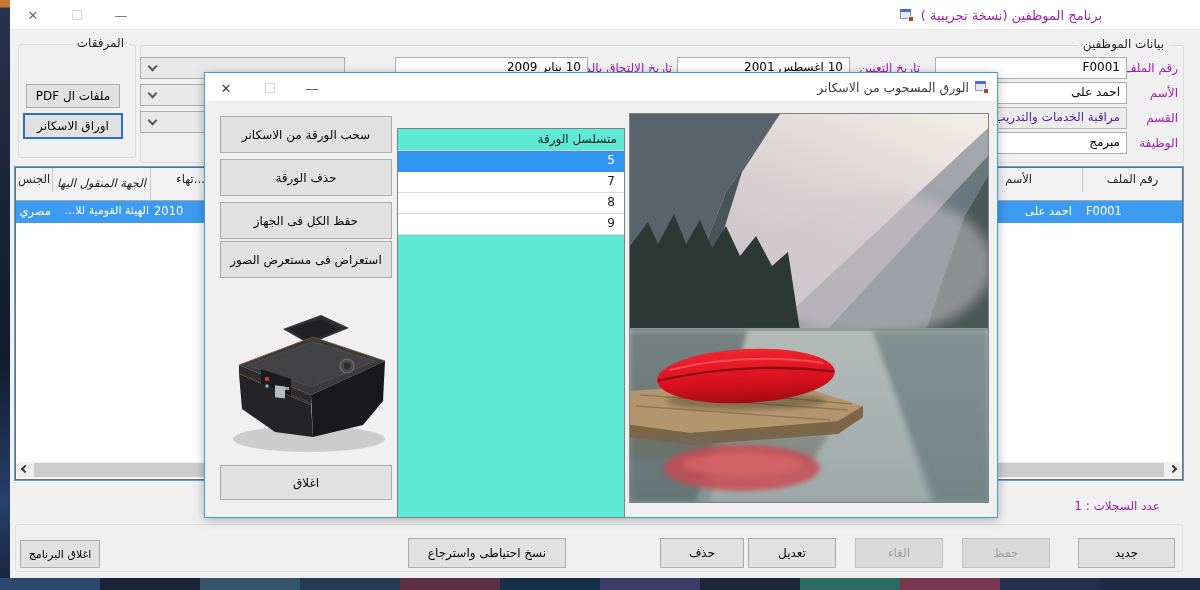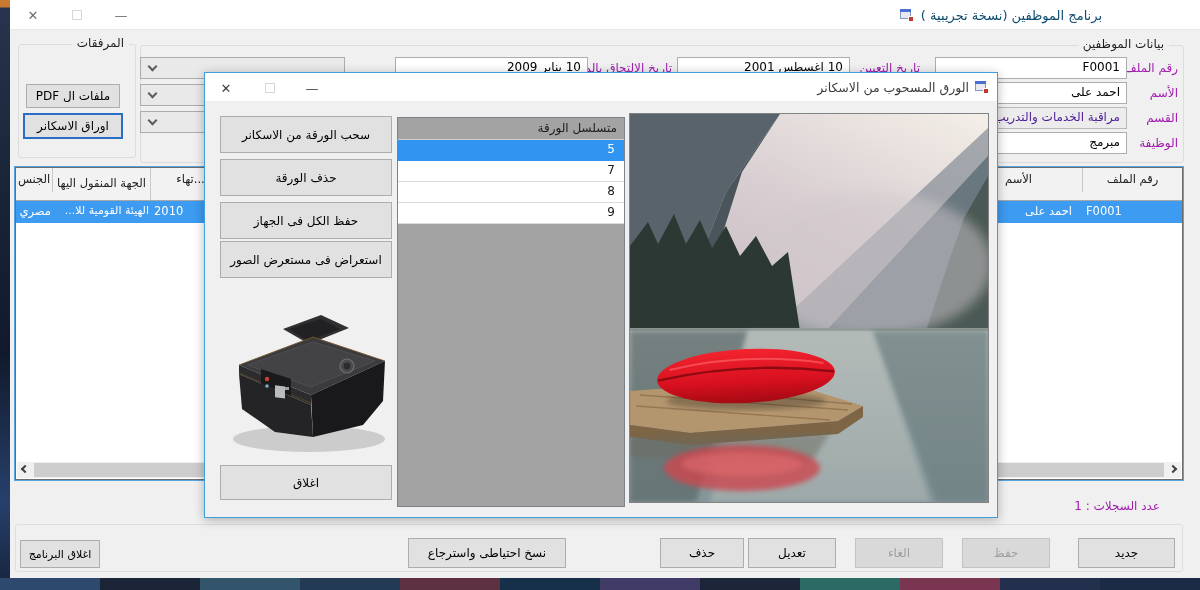--- a/index.html
+++ b/index.html
@@ -16,21 +16,21 @@
     background:linear-gradient(180deg,#c97a2e 0,#c97a2e 7px,#28344e 8px,#1b2538 30%,#101a2c 60%,#27406b 85%,#16233c 100%); }
   .desk-bottom { position:absolute; left:0; bottom:0; width:1200px; height:12px; display:flex; }
   .desk-bottom div { flex:1; }
   
   .window { position:absolute; left:10px; top:0; width:1190px; height:578px; background:#f0f0f0; }
   .titlebar { position:absolute; left:0; top:0; right:0; height:30px; background:#ffffff; border-bottom:1px solid #e9e9e9; }
   .win-ctl { position:absolute; top:0; width:30px; height:30px; display:flex; align-items:center; justify-content:center;
     font-size:13px; color:#6e6e6e; cursor:default; }
   .maxbox { width:10px; height:10px; border:1px solid #d8d8d8; background:#fff; }
   .title-block { position:absolute; right:98px; top:0; height:30px; display:flex; align-items:center; gap:7px; direction:ltr; }
-  .title-text { font-size:13px; color:#0c4a6e; direction:rtl; }
+  .title-text { font-size:13px; color:#a21caf; direction:rtl; }
   .form-icon { position:relative; width:14px; height:13px; display:inline-block; }
   .form-icon .f-win { position:absolute; left:0; top:0; width:11px; height:10px; background:#e8e8ef; border:1px solid #8796c9; }
   .form-icon .f-bar { position:absolute; left:0; top:0; width:11px; height:3px; background:#4a6fd4; }
   .form-icon .f-red { position:absolute; right:0; bottom:0; width:6px; height:6px; background:#c0392b; border:1px solid #fff; }
   
   .groupbox { position:absolute; border:1px solid #dcdcdc; border-radius:3px; }
   .groupbox-label { position:absolute; top:-9px; background:#f0f0f0; padding:0 5px; font-size:12px; color:#1f1f1f; white-space:nowrap; }
   .lbl { position:absolute; font-size:12px; color:#a21caf; white-space:nowrap; text-align:right; }
   .field { position:absolute; height:22px; background:#fff; border:1px solid #abadb3; padding:2px 6px 0 4px;
     font-size:12px; color:#000; text-align:right; white-space:nowrap; overflow:hidden; }
@@ -57,21 +57,21 @@
   .hs-arrow { position:absolute; top:4px; width:8px; height:8px; }
   .chev-left  { transform:rotate(45deg);  border-left:2px solid #404040; border-bottom:2px solid #404040; width:6px; height:6px; }
   .chev-right { transform:rotate(-135deg);border-left:2px solid #404040; border-bottom:2px solid #404040; width:6px; height:6px; }
   
   .dialog { position:absolute; left:204px; top:72px; width:794px; height:446px; background:#f0f0f0;
     border:1px solid #3f9edb; box-shadow:0 2px 10px rgba(0,0,0,.28); }
   .dlg-titlebar { position:absolute; left:0; top:0; right:0; height:29px; background:#fff; border-bottom:1px solid #ededed; }
   .dlg-title-block { position:absolute; right:8px; top:0; height:29px; display:flex; align-items:center; gap:6px; direction:ltr; }
   .dlg-title-text { font-size:12.5px; color:#3d3d3d; direction:rtl; }
   .dlg-btn { left:15px; width:172px; height:37px; }
-  .listbox { position:absolute; left:192px; top:44px; width:228px; height:390px; background:#a3a3a3; border:1px solid #7c828a; }
+  .listbox { position:absolute; left:192px; top:55px; width:228px; height:390px; background:#5eead4; border:1px solid #7c828a; }
   .list-header { height:22px; padding:3px 7px 0 0; font-size:12px; color:#1c1c1c; border-bottom:1px solid #cfcfcf; text-align:right; }
   .list-row { height:21px; padding:2px 9px 0 0; font-size:12px; border-bottom:1px solid #dadada; text-align:right; background:#fff; }
   .list-row.selected { background:#2f95f0; color:#fff; border-bottom-color:#2f95f0; }
   .photo-panel { position:absolute; left:424px; top:40px; width:360px; height:390px; border:1px solid #838383; background:#cfc8c9; }
   .printer-box { position:absolute; left:12px; top:230px; width:178px; height:158px; }
   svg { display:block; }
 </style>
 </head>
 <body>
 
@@ -148,21 +148,21 @@
     <span class="groupbox-label" style="right:6px;">المرفقات</span>
   </div>
   <div class="btn" style="left:16px; top:84px; width:94px; height:24px;">ملفات ال PDF</div>
   <div class="btn focused" style="left:13px; top:113px; width:100px; height:26px;">اوراق الاسكانر</div>
 
   <div class="grid">
     <div class="grid-header">
       <div class="gh-cell vline" style="right:0; width:100px;">رقم الملف</div>
       <div class="gh-cell vline" style="right:100px; width:128px;">الأسم</div>
       <div class="gh-cell vline-r" style="left:135px; width:80px;">...تهاء</div>
-      <div class="gh-cell vline-r" style="left:37px; width:98px; padding:16px 4px;">الجهة المنقول اليها</div>
+      <div class="gh-cell vline-r" style="left:37px; width:98px; padding:16px 4px;font-style:italic;">الجهة المنقول اليها</div>
       <div class="gh-cell vline-r" style="left:0; width:37px;">الجنس</div>
     </div>
     <div class="grid-row-sel">
       <span class="gr-val" style="right:8px; text-align:left; width:88px;">F0001</span>
       <span class="gr-val" style="right:110px; width:112px; text-align:right;">احمد على</span>
       <span class="gr-val" style="left:138px; width:56px; text-align:left; direction:ltr;">2010</span>
       <span class="gr-val" style="left:39px; width:94px; font-size:11px; text-align:right;">الهيئة القومية للا...</span>
       <span class="gr-val" style="left:0; width:35px; text-align:right;">مصري</span>
     </div>
     <div class="hscroll">

